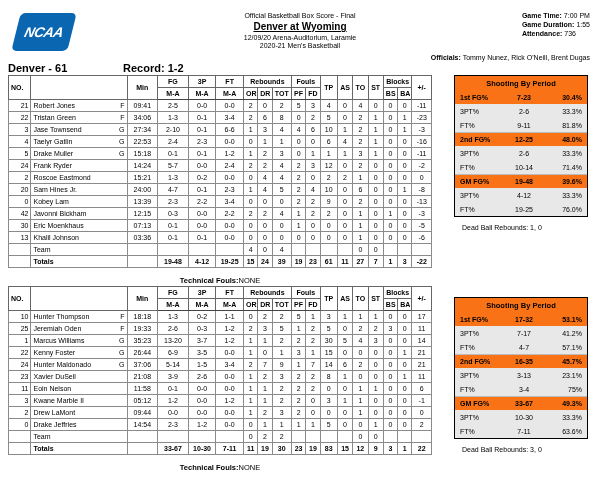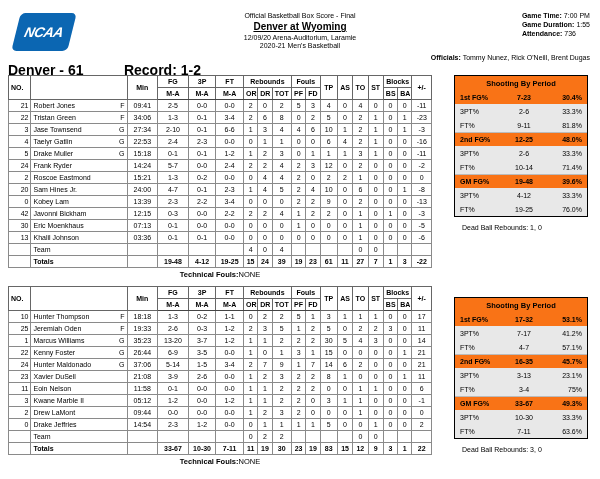--- a/index.html
+++ b/index.html
@@ -25,37 +25,37 @@
 
   .hdr-right { position:absolute; top:12px; right:10px; text-align:left; font-size:7px; }
   .hdr-right div { margin-bottom:2px; }
   .lbl { font-weight:bold; }
   .officials { position:absolute; top:54px; right:10px; font-size:7px; }
 
   
   .section { position:absolute; left:8px; }
   .sec-0 { top:62px; }
   .sec-1 { top:284px; }
-  .sec-title { font-size:14px; font-weight:bold; height:11px; }
+  .sec-title { font-size:11px; font-weight:bold; height:11px; }
   .team-title { display:inline-block; min-width:112px; }
 
   table.box { border-collapse:collapse; table-layout:fixed; width:424px; margin-top:2px; border:1.5px solid #000; }
   .box th, .box td {
     border:1px solid #8a8a8a; height:12px; line-height:11px; padding:0 2px;
     font-size:7px; text-align:center; overflow:hidden; white-space:nowrap;
   }
   .box th { font-weight:bold; border-color:#666; }
   .box th.c-no { text-align:left; }
   .box td.no { text-align:right; }
   .box td.name { text-align:left; }
   .box td.name .pos { float:right; }
   .box tr.totals td { font-weight:bold; }
   .box thead tr:last-child th { border-bottom:1px solid #444; }
 
-  .tech { width:424px; text-align:center; margin-top:2px; font-size:7.5px; }
+  .tech { width:424px; text-align:center; margin-top:8px; font-size:7.5px; }
 
   
   .panel { position:absolute; left:454px; width:134px; border:1.5px solid #000; background:#f97316; }
   .panel-0 { top:75px; }
   .panel-1 { top:297px; }
   .sp-title { font-weight:bold; text-align:center; font-size:7.5px; padding:3px 0 2px; }
   .sp-row { display:flex; align-items:center; height:14px; padding:0 5px; font-size:7px; }
   .sp-row.shade { background:#e8e8e8; }
   .sp-row.boldrow { font-weight:bold; border-top:1px solid #bbb; }
   .sp-row.boldrow:first-child { border-top:none; }

